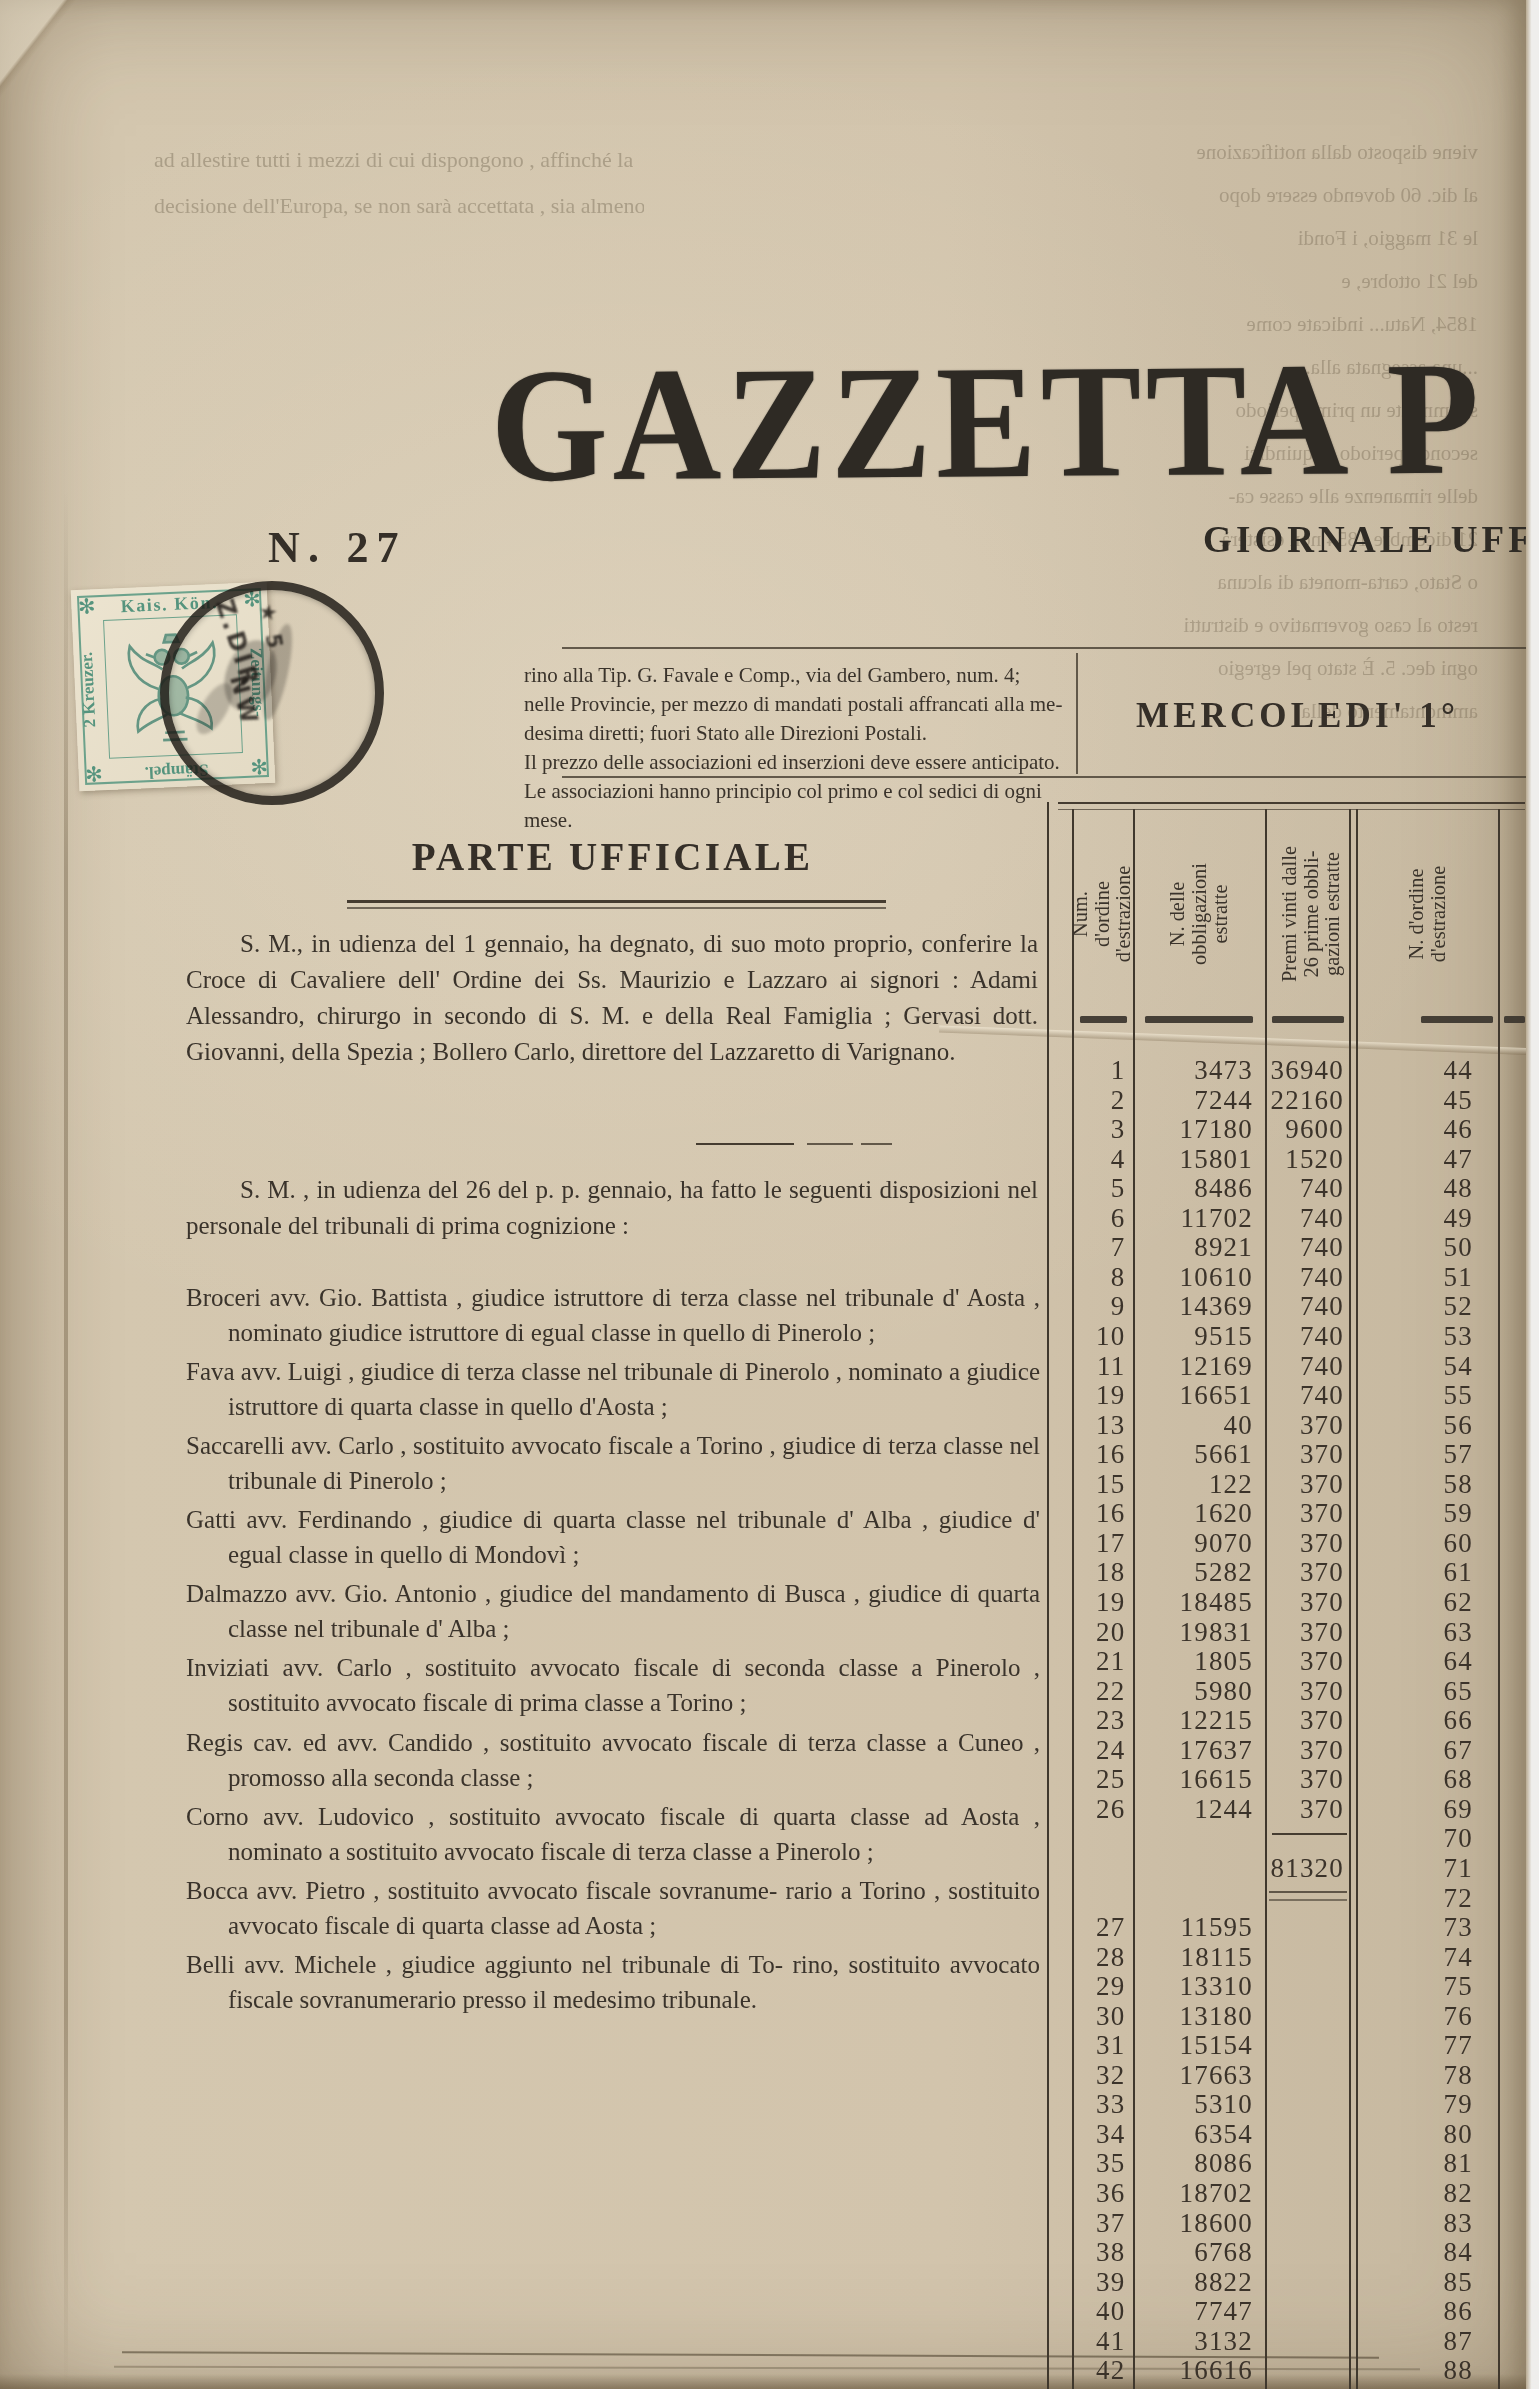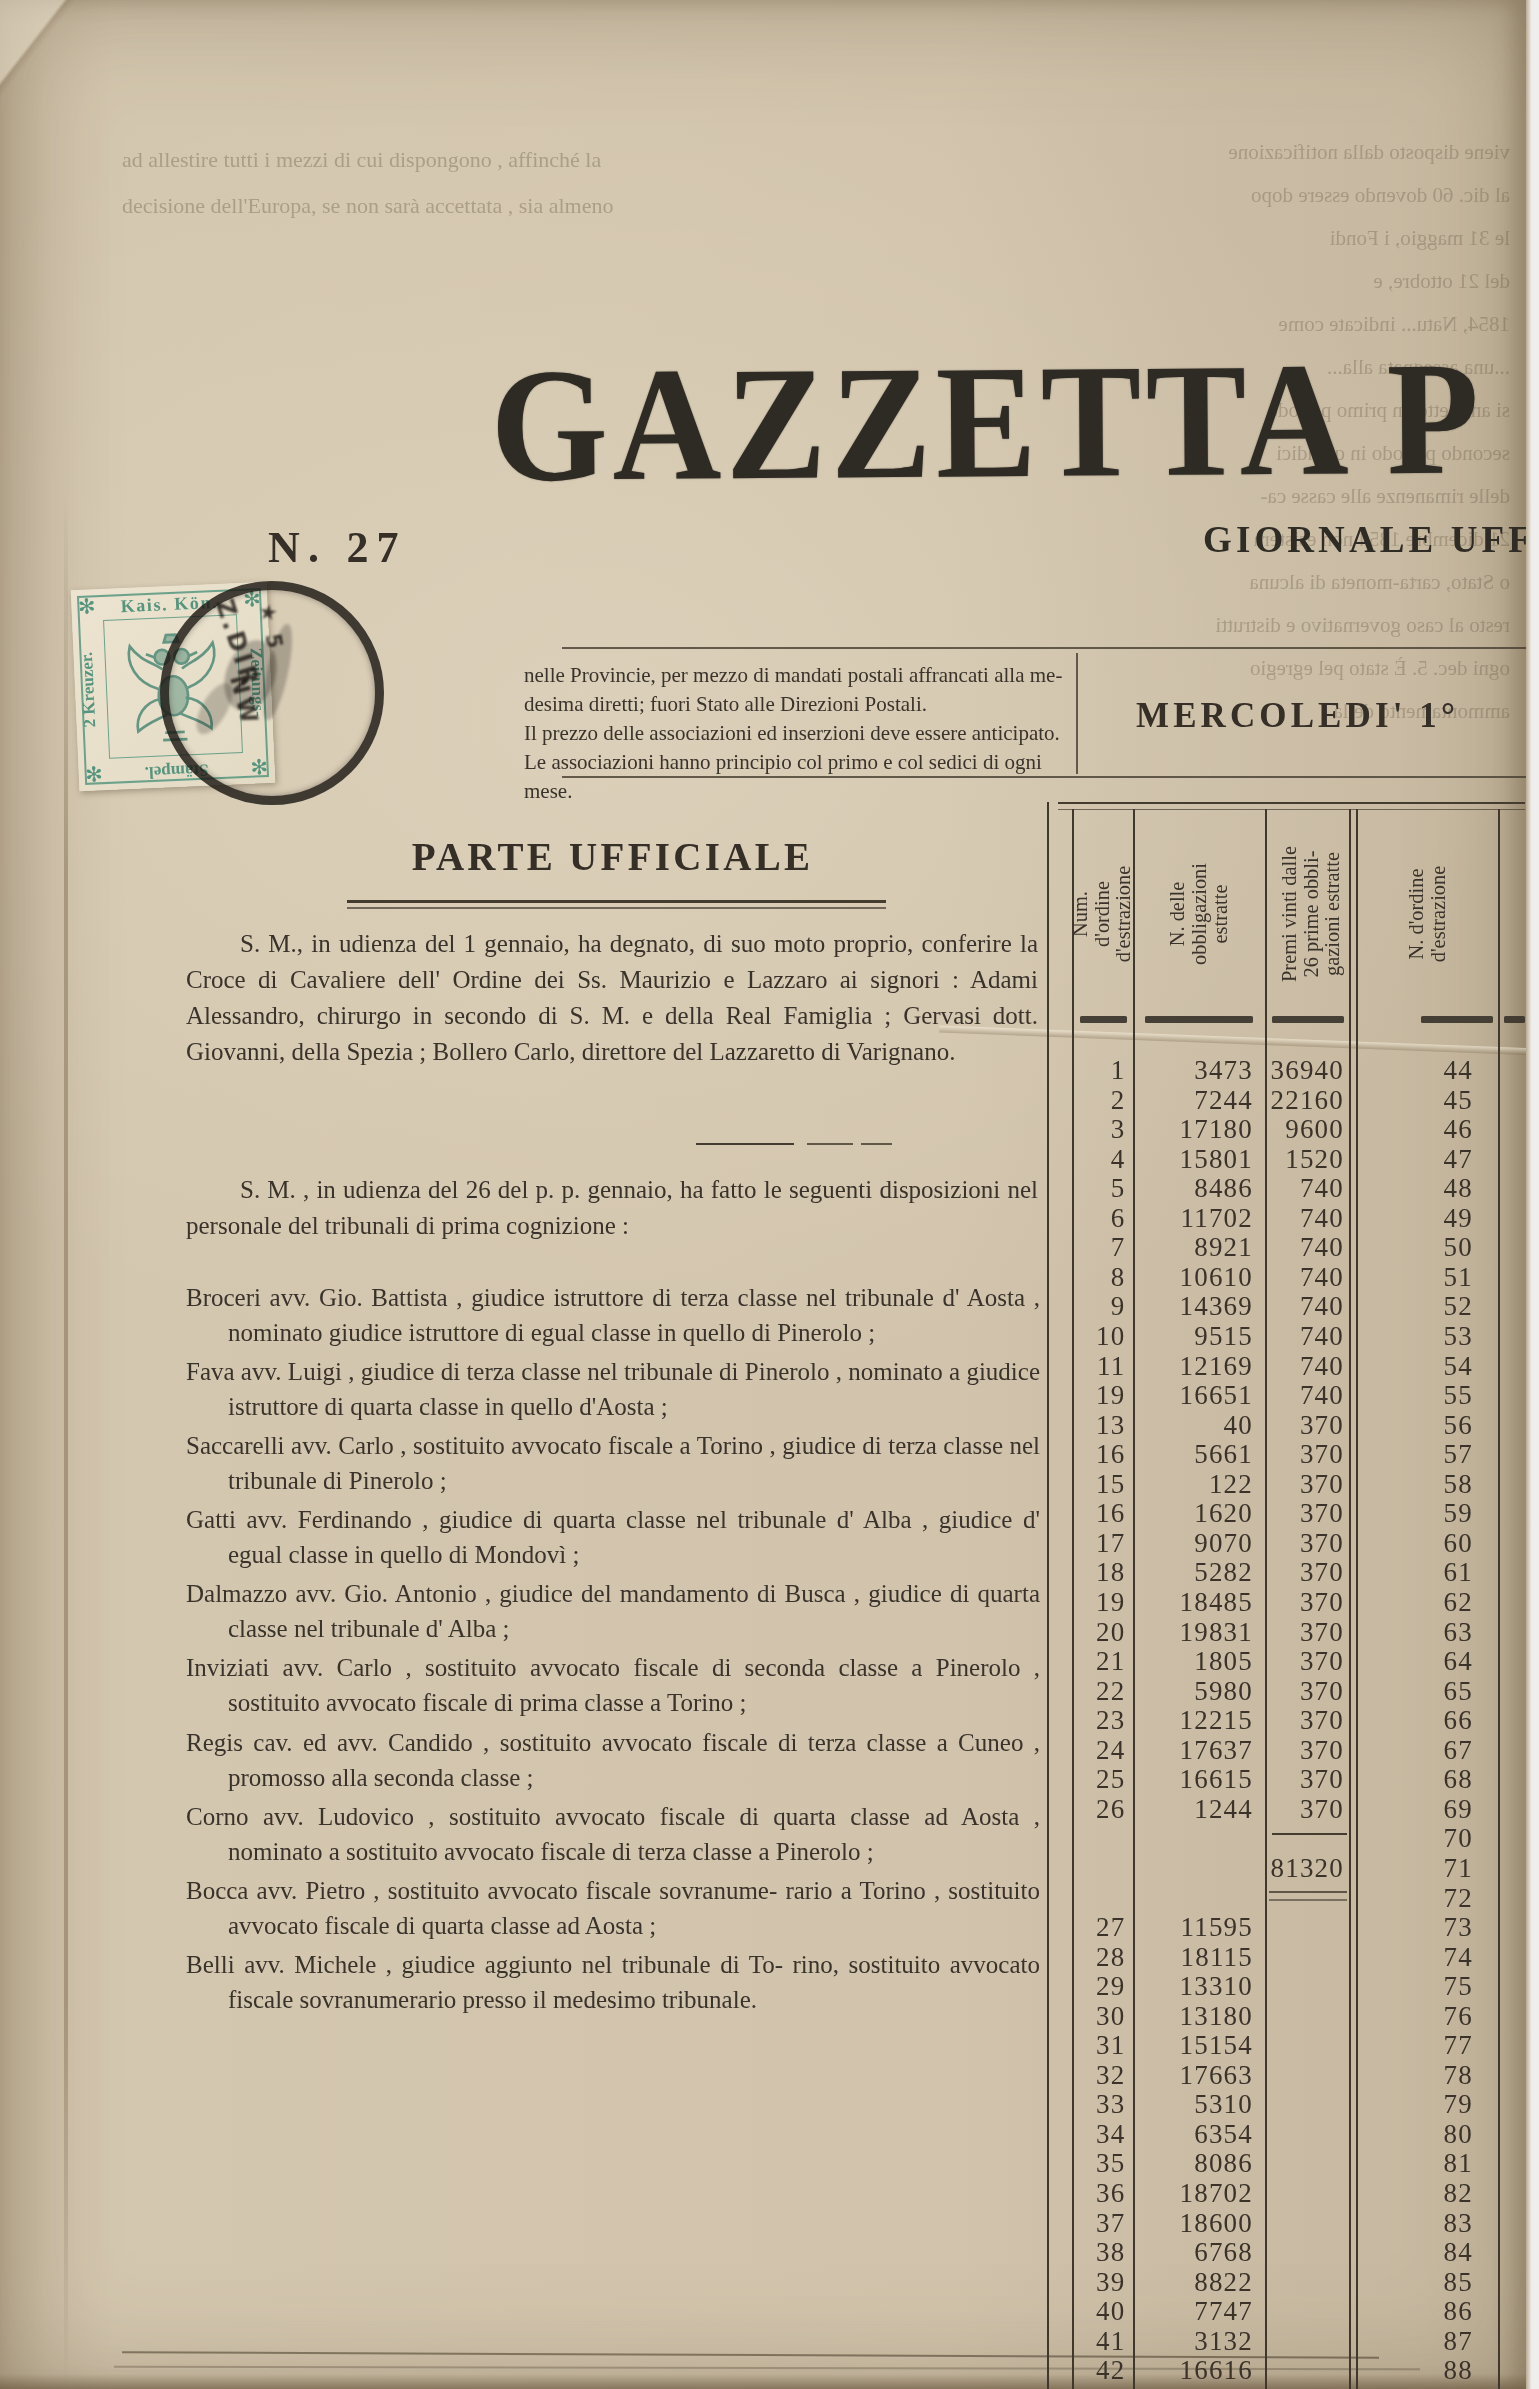--- a/index.html
+++ b/index.html
@@ -5,21 +5,21 @@
   html,body{margin:0;padding:0;background:#efeeec;}
   #scan{position:relative;width:1540px;height:2389px;overflow:hidden;
         font-family:"Liberation Serif","DejaVu Serif",serif;color:#352f28;}
   #page{position:absolute;left:0;top:0;width:1526px;height:2389px;overflow:hidden;
         background:
           radial-gradient(1306px 980px at 40% 30%, rgba(255,250,235,.20), rgba(0,0,0,0) 70%),
           linear-gradient(90deg, #c4b59c 0px, #cfc1a9 49px, #d4c7af 114px, #d2c4ac 62%, #cbbda5 78%, #c6b89f 100%),
           #cfc1a9;
         box-shadow:inset 0 0 114px rgba(84,66,40,.35), inset -11.4px 0 21px rgba(80,62,38,.30);}
   .crease{position:absolute;pointer-events:none;}
-  .bleed-line{white-space:nowrap;overflow:hidden;}
+  .bleed-line{white-space:nowrap;overflow:hidden;margin-left:32px;}
   .rline{position:absolute;background:#453c30;}
   
   #masthead{position:absolute;left:490px;top:333px;font-weight:bold;font-size:162px;
             letter-spacing:4.9px;transform:scaleX(.93) rotate(-.4deg);transform-origin:left top;
             color:#2e2a24;text-shadow:0 0 1.6px rgba(46,42,36,.55);white-space:nowrap;}
   #issue-no{position:absolute;left:268px;top:522px;font-size:44px;font-weight:bold;letter-spacing:8.2px;}
   #subtitle{position:absolute;left:1203px;top:518px;font-size:37px;font-weight:bold;letter-spacing:4.1px;white-space:nowrap;color:#2f2b25;}
   #dateline{position:absolute;left:1136px;top:696px;font-size:35px;font-weight:bold;letter-spacing:4.1px;white-space:nowrap;}
   
   #imprint{position:absolute;left:524px;top:661px;width:571px;font-size:21px;line-height:29px;color:#3a332b;}
@@ -86,20 +86,21 @@
 
     <div id="masthead">GAZZETTA P</div>
     <div id="issue-no">N. 27</div>
     <div id="subtitle">GIORNALE UFFICIA</div>
 
     <div class="rline" style="left:562px;top:647px;width:964px;height:2.4px;opacity:.8;"></div>
     <div class="rline" style="left:1076px;top:653px;width:2.4px;height:121px;opacity:.8;"></div>
     <div class="rline" style="left:562px;top:776px;width:964px;height:2.4px;opacity:.8;"></div>
 
     <div id="imprint">
+        <div>rino alla Tip. G. Favale e Comp., via del Gambero, num. 4;</div>
         <div>nelle Provincie, per mezzo di mandati postali affrancati alla me-</div>
         <div>desima diretti; fuori Stato alle Direzioni Postali.</div>
         <div>Il prezzo delle associazioni ed inserzioni deve essere anticipato.</div>
         <div>Le associazioni hanno principio col primo e col sedici di ogni mese.</div>
       </div>
     <div id="dateline">MERCOLEDI' 1°</div>
 
     <div style="position:absolute;left:75px;top:586px;width:196px;height:201px;transform:rotate(-2.5deg);
                 background:linear-gradient(135deg,#ece4d0,#e3dac4);box-shadow:1.6px 2.4px 6.5px rgba(60,45,25,.35);">
       <div class="stamp-frame" style="left:5.7px;top:5.7px;right:5.7px;bottom:5.7px;"></div>

